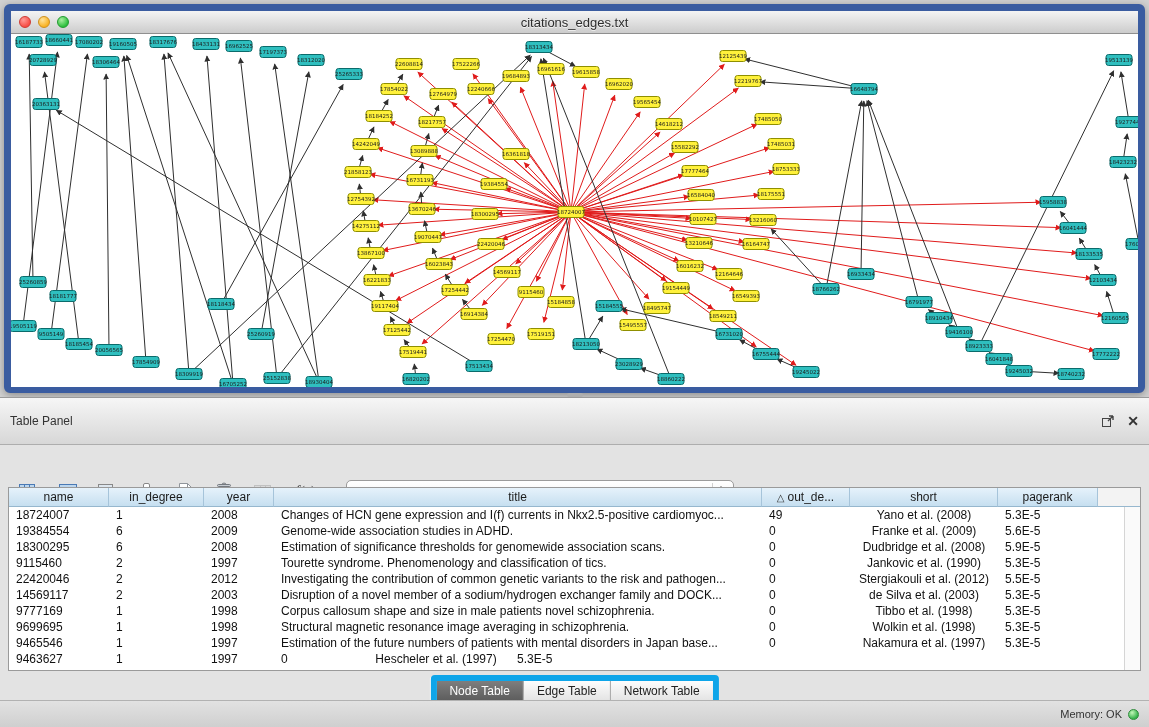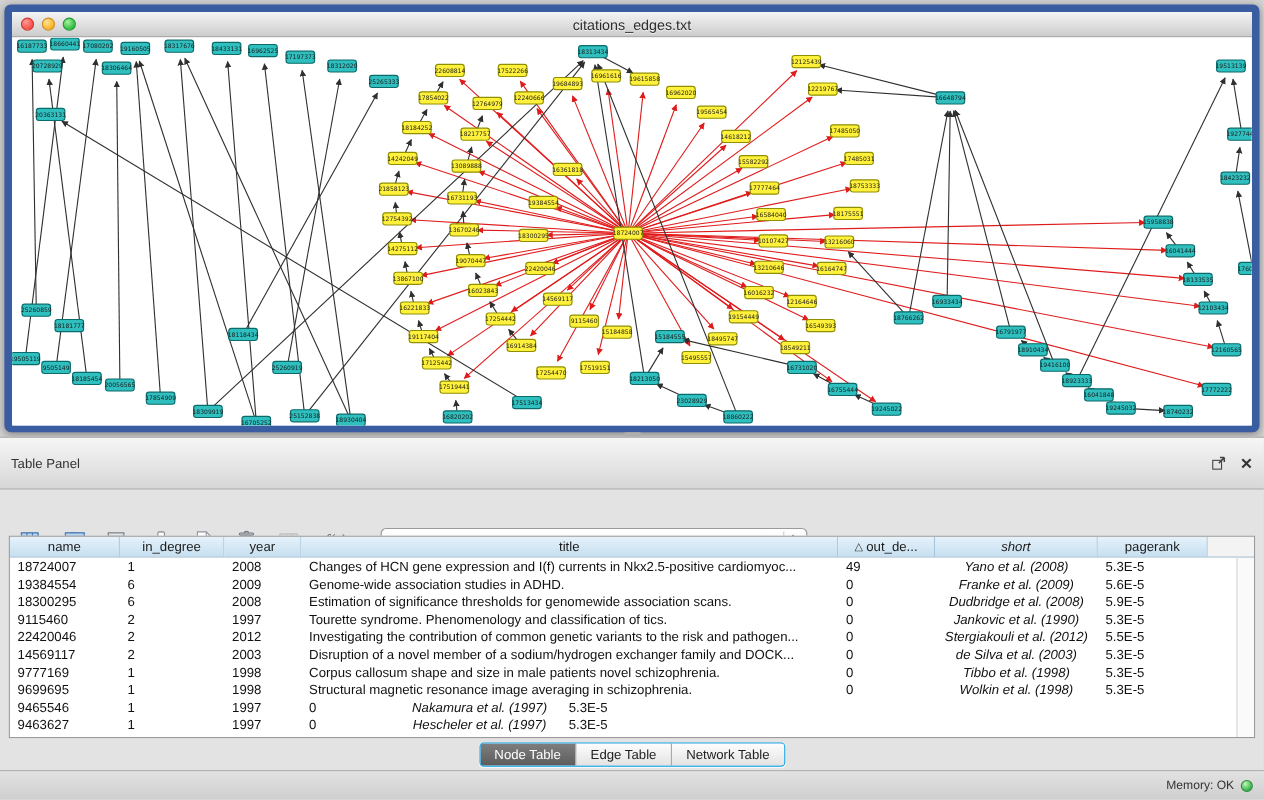--- a/index.html
+++ b/index.html
@@ -55,26 +55,26 @@
     box-sizing:border-box;height:19px;display:flex;align-items:center;justify-content:center;
     font-size:12px;color:#1b1b1b;background:linear-gradient(#E6F2FB,#C6DFF0);
     border-right:1px solid #A6C4DA;border-bottom:1px solid #96B7CE;white-space:nowrap;overflow:hidden;
   }
   .th .sortg{margin-right:3px;font-size:10px;color:#333;}
   .th.cf{background:#F3F3F3;border-right:none;}
   .tbody{position:absolute;left:0;top:19px;right:15px;bottom:0;background:#fff;}
   .tr{display:flex;height:16px;line-height:16px;}
   .td{box-sizing:border-box;padding:0 0 0 7px;font-size:12px;color:#111;white-space:nowrap;overflow:hidden;}
   .td.c5{text-align:center;padding:0 2px;}
-  .c0{width:100px;}.c1{width:95px;}.c2{width:70px;}.c3{width:488px;}.c4{width:88px;}.c5{width:148px;font-style:italic;}.c6{width:100px;}.cf{flex:1;}
+  .c0{width:100px;}.c1{width:95px;}.c2{width:70px;}.c3{width:488px;}.c4{width:88px;}.c5{width:148px;}.c6{width:100px;}.cf{flex:1;}
   .vscroll{position:absolute;right:0;top:19px;bottom:0;width:15px;background:#FAFAFA;border-left:1px solid #D5D5D5;}
   
   .tabs{
     position:absolute;top:277px;left:50%;transform:translateX(-50%);
-    display:flex;border:1px solid #0ea5e9;border-radius:4px;overflow:hidden;
+    display:flex;border:6px solid #0ea5e9;border-radius:4px;overflow:hidden;
     box-shadow:0 1px 1px rgba(255,255,255,.8);
   }
   .tab{
     border:none;margin:0;padding:3px 13px;font-size:12px;font-family:"Liberation Sans",sans-serif;
     background:linear-gradient(#FDFDFD,#E3E3E3);color:#222;border-left:1px solid #A8A8A8;
   }
   .tab:first-child{border-left:none;}
   .tab.selected{background:linear-gradient(#7E7E7E,#5C5C5C);color:#fff;}
   
   .statusbar{
@@ -884,20 +884,21 @@
           <div class="td c3">Structural magnetic resonance image averaging in schizophrenia.</div>
           <div class="td c4">0</div>
           <div class="td c5">Wolkin et al. (1998)</div>
           <div class="td c6">5.3E-5</div>
           <div class="td cf"></div>
         </div>
         <div class="tr">
           <div class="td c0">9465546</div>
           <div class="td c1">1</div>
           <div class="td c2">1997</div>
+          <div class="td c3">Estimation of the future numbers of patients with mental disorders in Japan base...</div>
           <div class="td c4">0</div>
           <div class="td c5">Nakamura et al. (1997)</div>
           <div class="td c6">5.3E-5</div>
           <div class="td cf"></div>
         </div>
         <div class="tr">
           <div class="td c0">9463627</div>
           <div class="td c1">1</div>
           <div class="td c2">1997</div>
           <div class="td c4">0</div>

